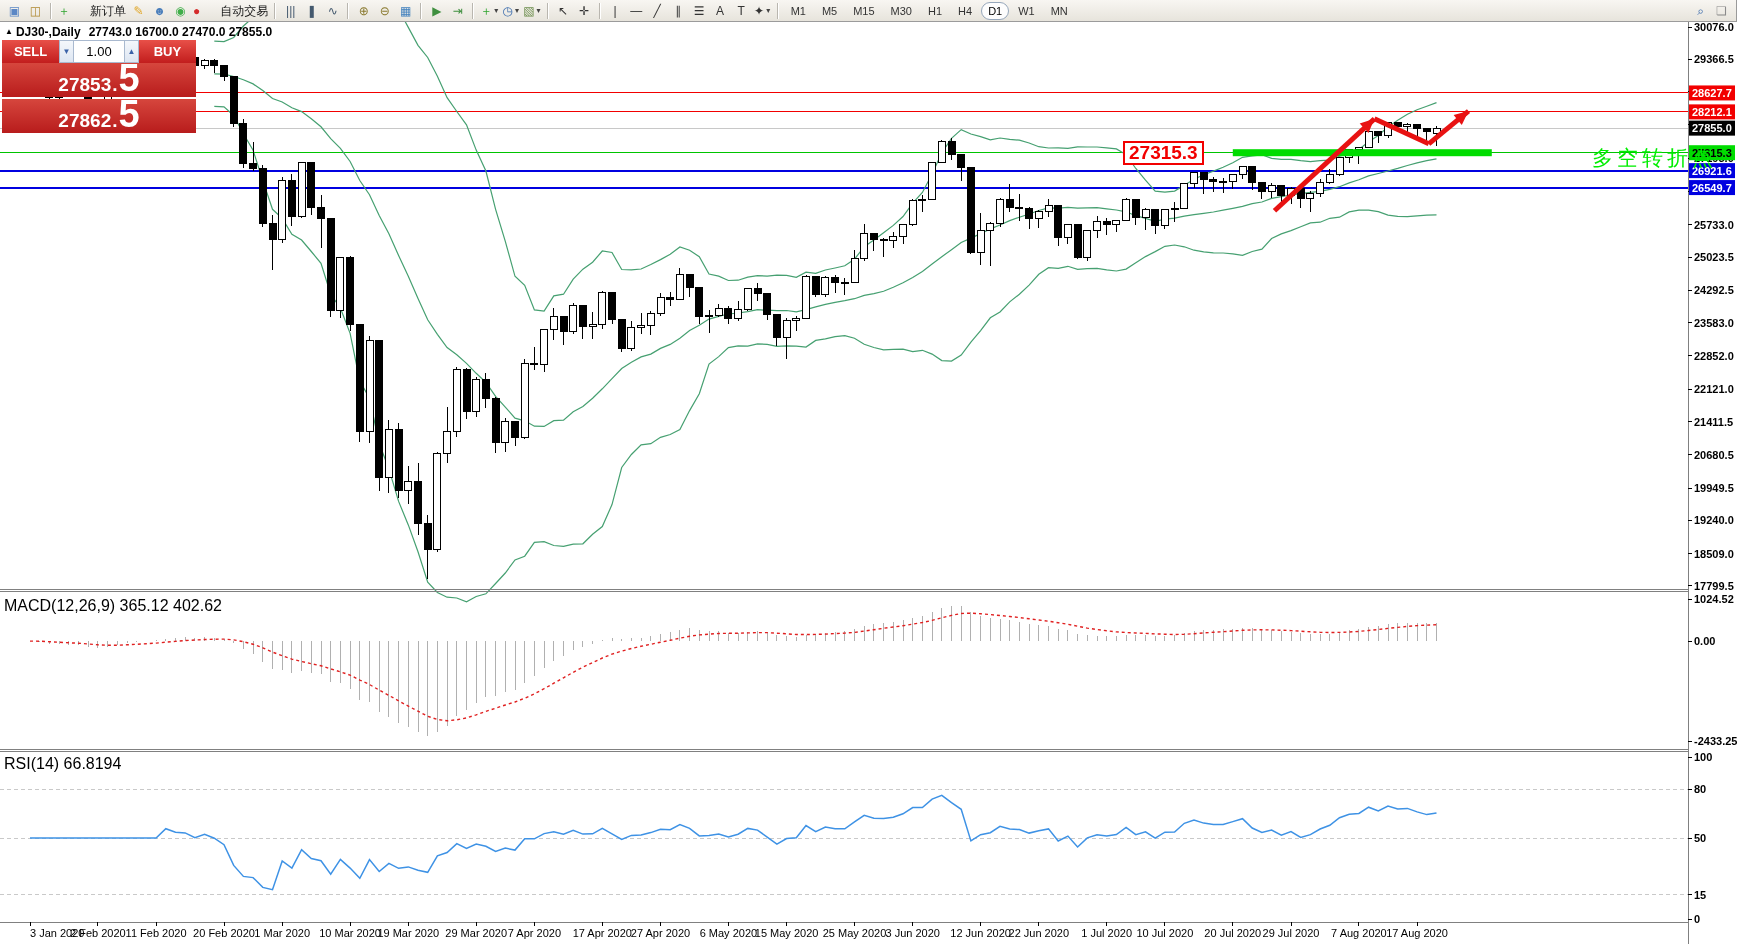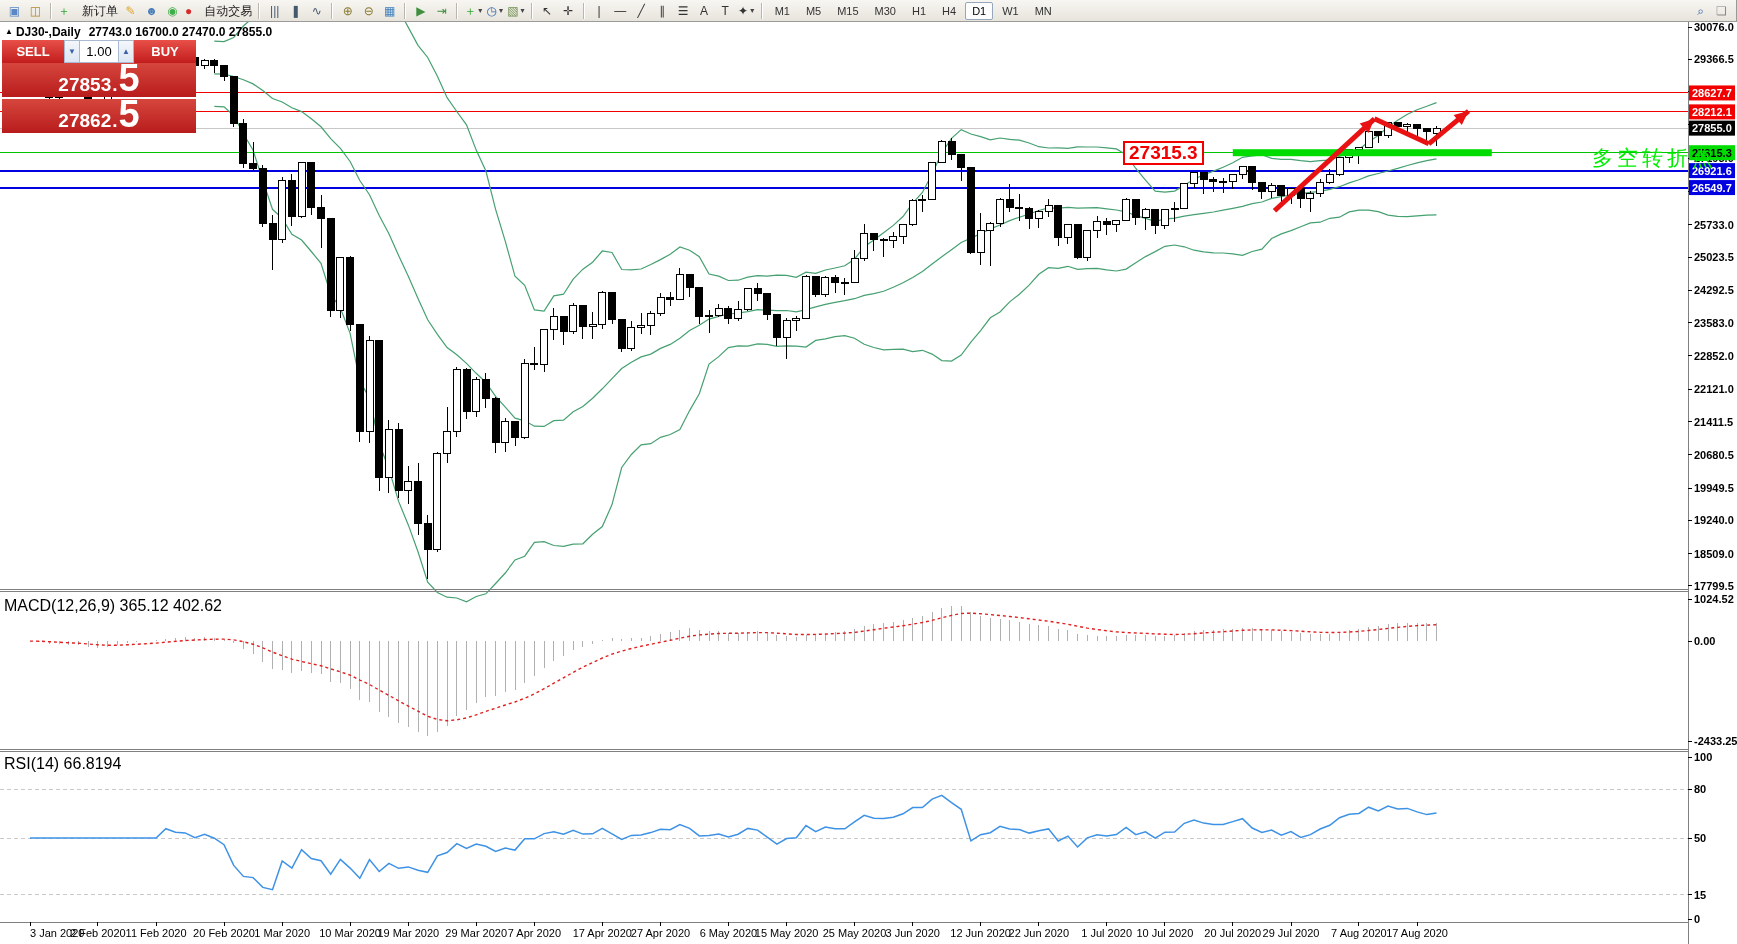--- a/index.html
+++ b/index.html
@@ -6,42 +6,42 @@
   body{width:1737px;height:944px;overflow:hidden;font-family:"Liberation Sans",sans-serif;-webkit-font-smoothing:none;}
   .app{width:1737px;height:944px;position:relative;border-right:1px solid #9a9a9a;box-sizing:border-box;}
 
   
   .toolbar{height:22px;background:linear-gradient(#f8f6f2,#e7e4dc);border-bottom:1px solid #9b9b9b;
            display:flex;align-items:center;padding:0 4px;box-sizing:border-box;white-space:nowrap;}
   .tb-sep{width:1px;height:16px;background:#b9b6af;border-right:1px solid #fff;margin:0 4px;flex:0 0 auto;}
   .tb-btn{height:18px;min-width:17px;display:inline-flex;align-items:center;justify-content:center;
           font-size:12px;line-height:18px;padding:0 2px;color:#555;border-radius:2px;flex:0 0 auto;cursor:default;}
   .tb-btn .g{font-size:12px;}
-  .tb-btn .lbl{font-size:12px;color:#1a1a1a;margin-left:12px;}
+  .tb-btn .lbl{font-size:12px;color:#1a1a1a;margin-left:20px;}
   .tb-btn .dd{font-size:8px;color:#444;margin-left:2px;}
   .tf-btn{height:16px;line-height:16px;font-size:11px;color:#333;padding:0 6px;margin:0 1px;border:1px solid transparent;flex:0 0 auto;}
-  .tf-active{background:#fdfdfd;border:1px solid #96a7bb;border-radius:2px;color:#000;}
+  .tf-active{background:#fdfdfd;border:1px solid #96a7bb;border-radius:9px;color:#000;}
   .tb-spacer{flex:1 1 auto;}
 
   
   .chart-area{position:relative;width:1737px;height:922px;background:#fff;overflow:hidden;}
   svg{position:absolute;left:0;top:0;}
 
   .chart-title{position:absolute;left:5px;top:3px;font-size:12px;font-weight:bold;color:#000;z-index:5;}
   .chart-title .tri{font-size:8px;vertical-align:2px;margin-right:3px;}
   .chart-title .ohlc{margin-left:8px;}
 
   
   .trade-panel{position:absolute;left:2px;top:18px;width:194px;z-index:6;font-weight:bold;}
   .tp-row1{display:flex;height:23px;}
   .tp-sell,.tp-buy{width:62px;background:linear-gradient(#e85048,#c21d1d);color:#fff;font-size:13px;
         display:flex;align-items:center;justify-content:center;}
   .tp-spin{width:16px;background:linear-gradient(#f4f7fb,#dde6f2);border:1px solid #a9b9cf;box-sizing:border-box;
         color:#3a62a8;font-size:8px;display:flex;align-items:center;justify-content:center;}
-  .tp-vol{width:38px;border:1px solid #a9b9cf;border-left:none;border-right:none;box-sizing:border-box;
+  .tp-vol{width:50px;border:1px solid #a9b9cf;border-left:none;border-right:none;box-sizing:border-box;
         font-size:13px;font-weight:normal;text-align:center;padding:0;outline:none;font-family:"Liberation Sans",sans-serif;}
   .tp-row2{display:flex;gap:2px;height:44px;margin-top:0px;flex-direction:column;}
   .tp-price{flex:1;background:linear-gradient(#d6463d,#b81c1c);color:#fff;display:flex;align-items:flex-end;justify-content:center;padding-bottom:3px;}
   .p-small{font-size:19px;line-height:1;}
   .p-dot{font-size:19px;line-height:1;margin:0 1px;}
   .p-big{font-size:38px;line-height:.82;}
 
   .callout{position:absolute;left:1123px;top:119px;z-index:4;border:2px solid #f20000;background:#fff;
            color:#f20000;font-size:19px;font-weight:bold;line-height:20px;padding:0 4px;}
   .cn-annot{position:absolute;left:1592px;top:122px;z-index:4;color:#00ee00;font-size:21px;font-weight:normal;letter-spacing:4px;}

